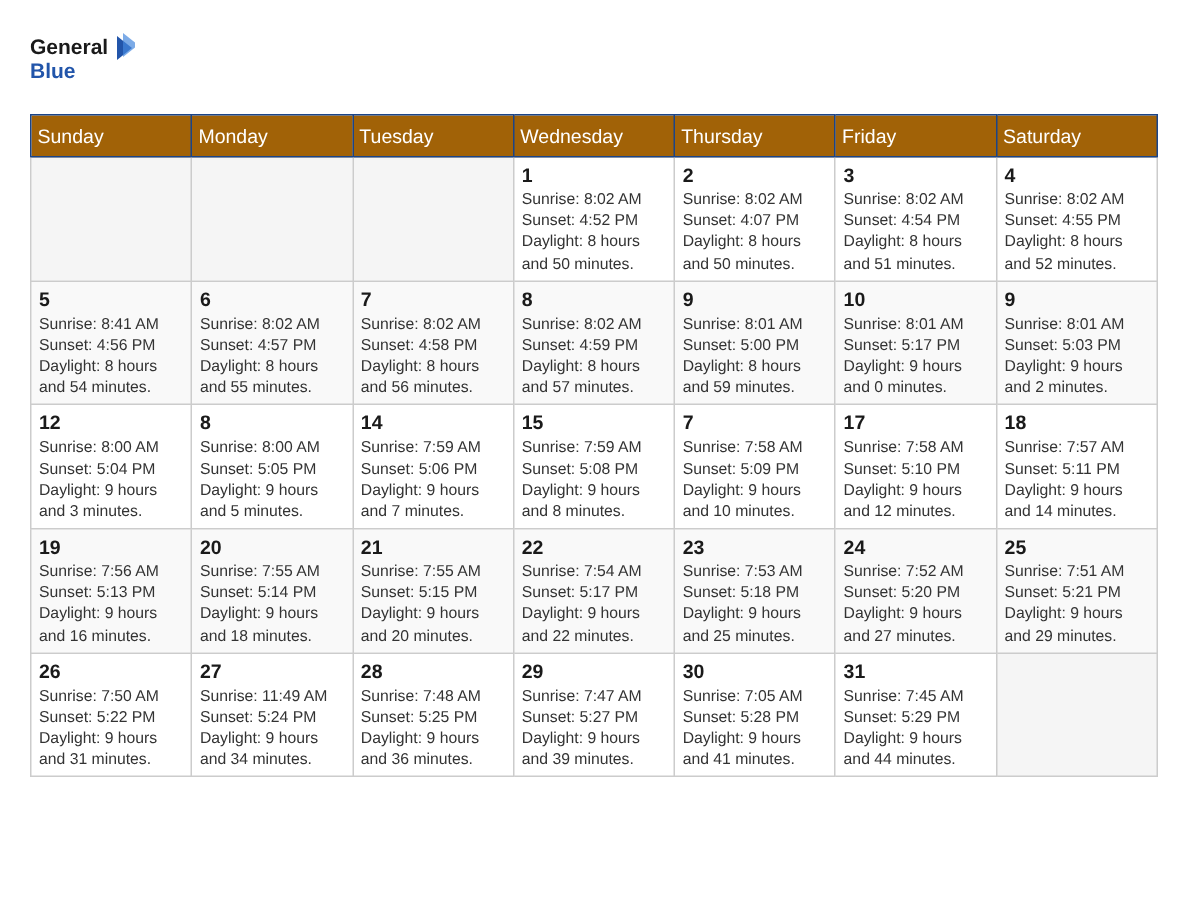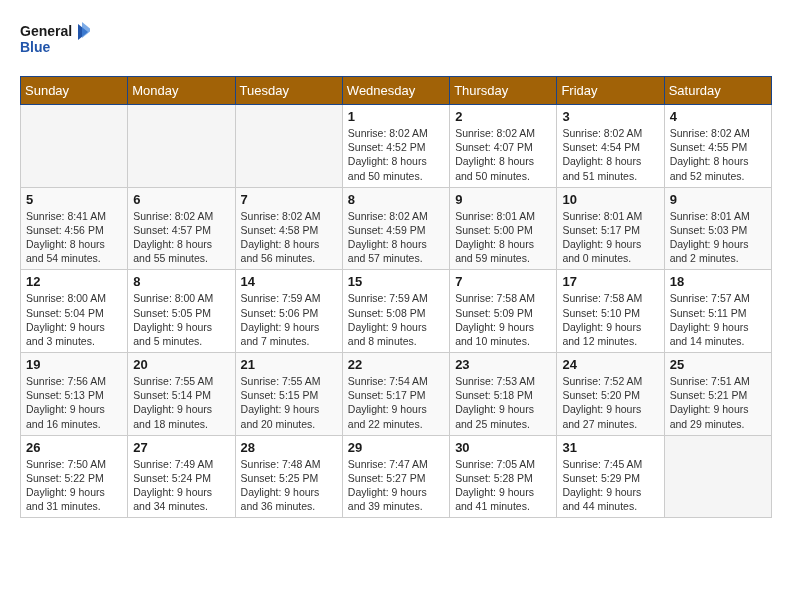--- a/index.html
+++ b/index.html
@@ -296,21 +296,21 @@
       <tr>
         <td>
           <span class="day-number">26</span>
           <div class="day-info">Sunrise: 7:50 AM
 Sunset: 5:22 PM
 Daylight: 9 hours
 and 31 minutes.</div>
         </td>
         <td>
           <span class="day-number">27</span>
-          <div class="day-info">Sunrise: 7:49 AM
+          <div class="day-info">Sunrise: 11:49 AM
 Sunset: 5:24 PM
 Daylight: 9 hours
 and 34 minutes.</div>
         </td>
         <td>
           <span class="day-number">28</span>
           <div class="day-info">Sunrise: 7:48 AM
 Sunset: 5:25 PM
 Daylight: 9 hours
 and 36 minutes.</div>

